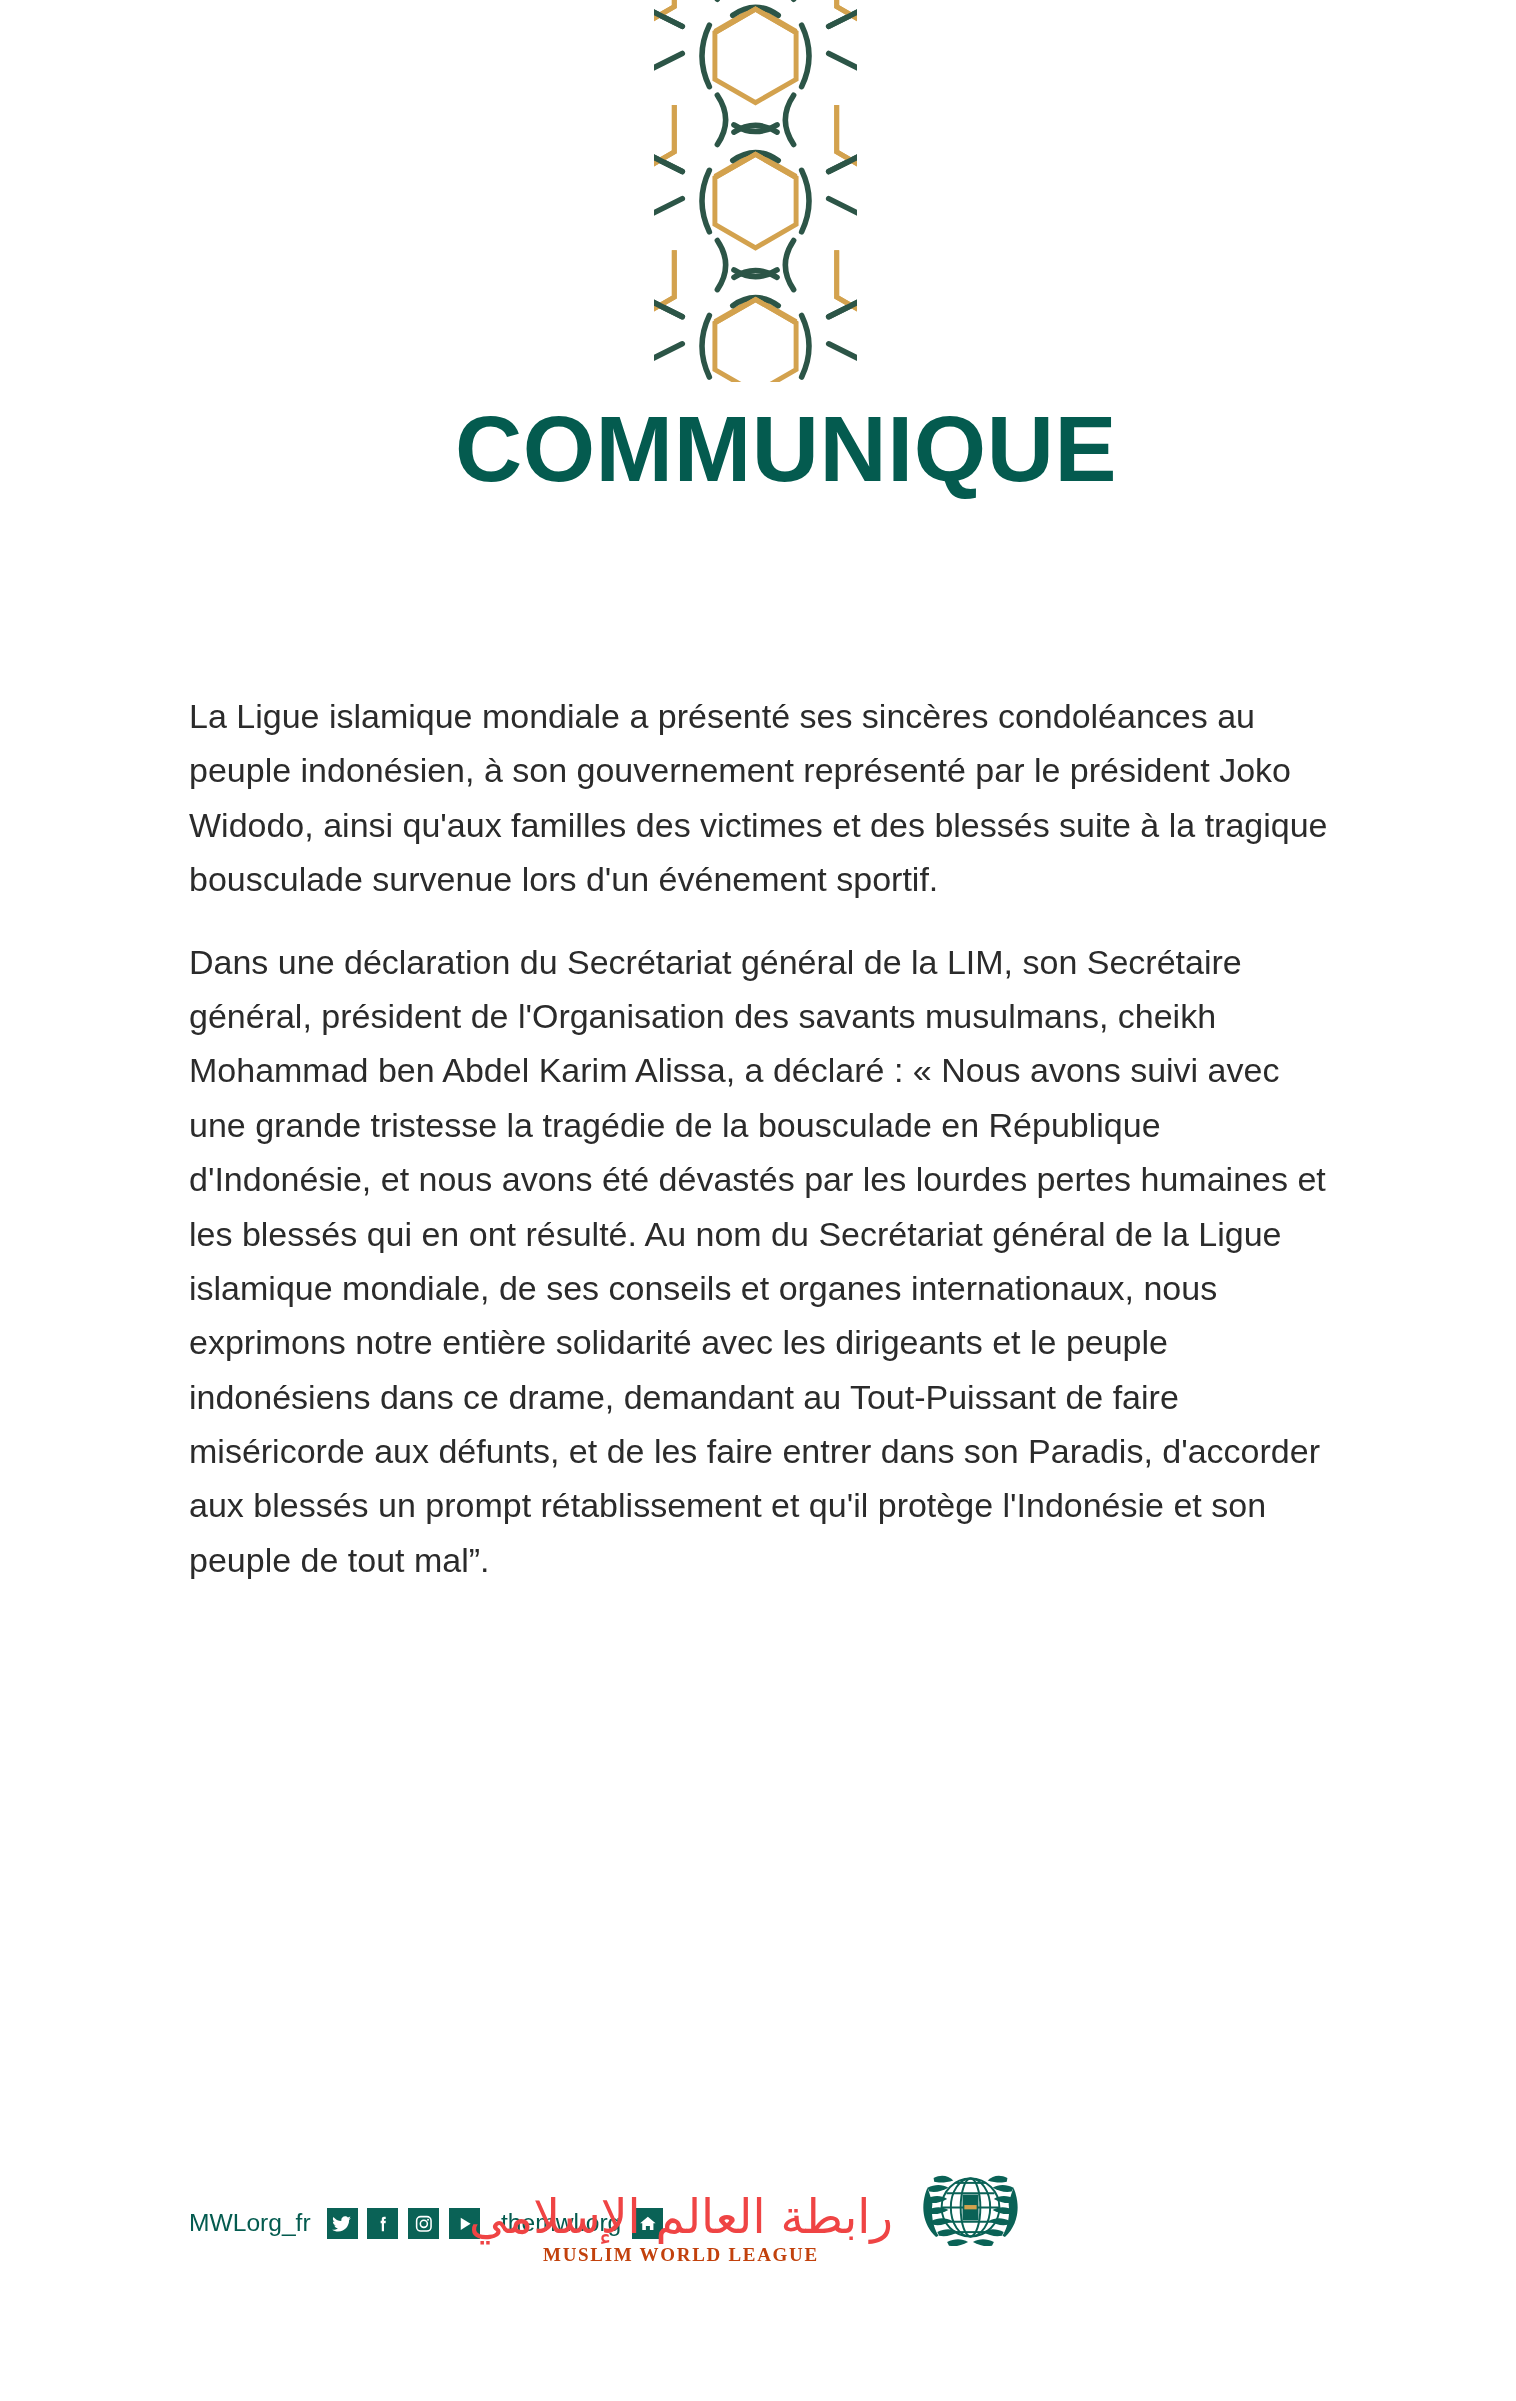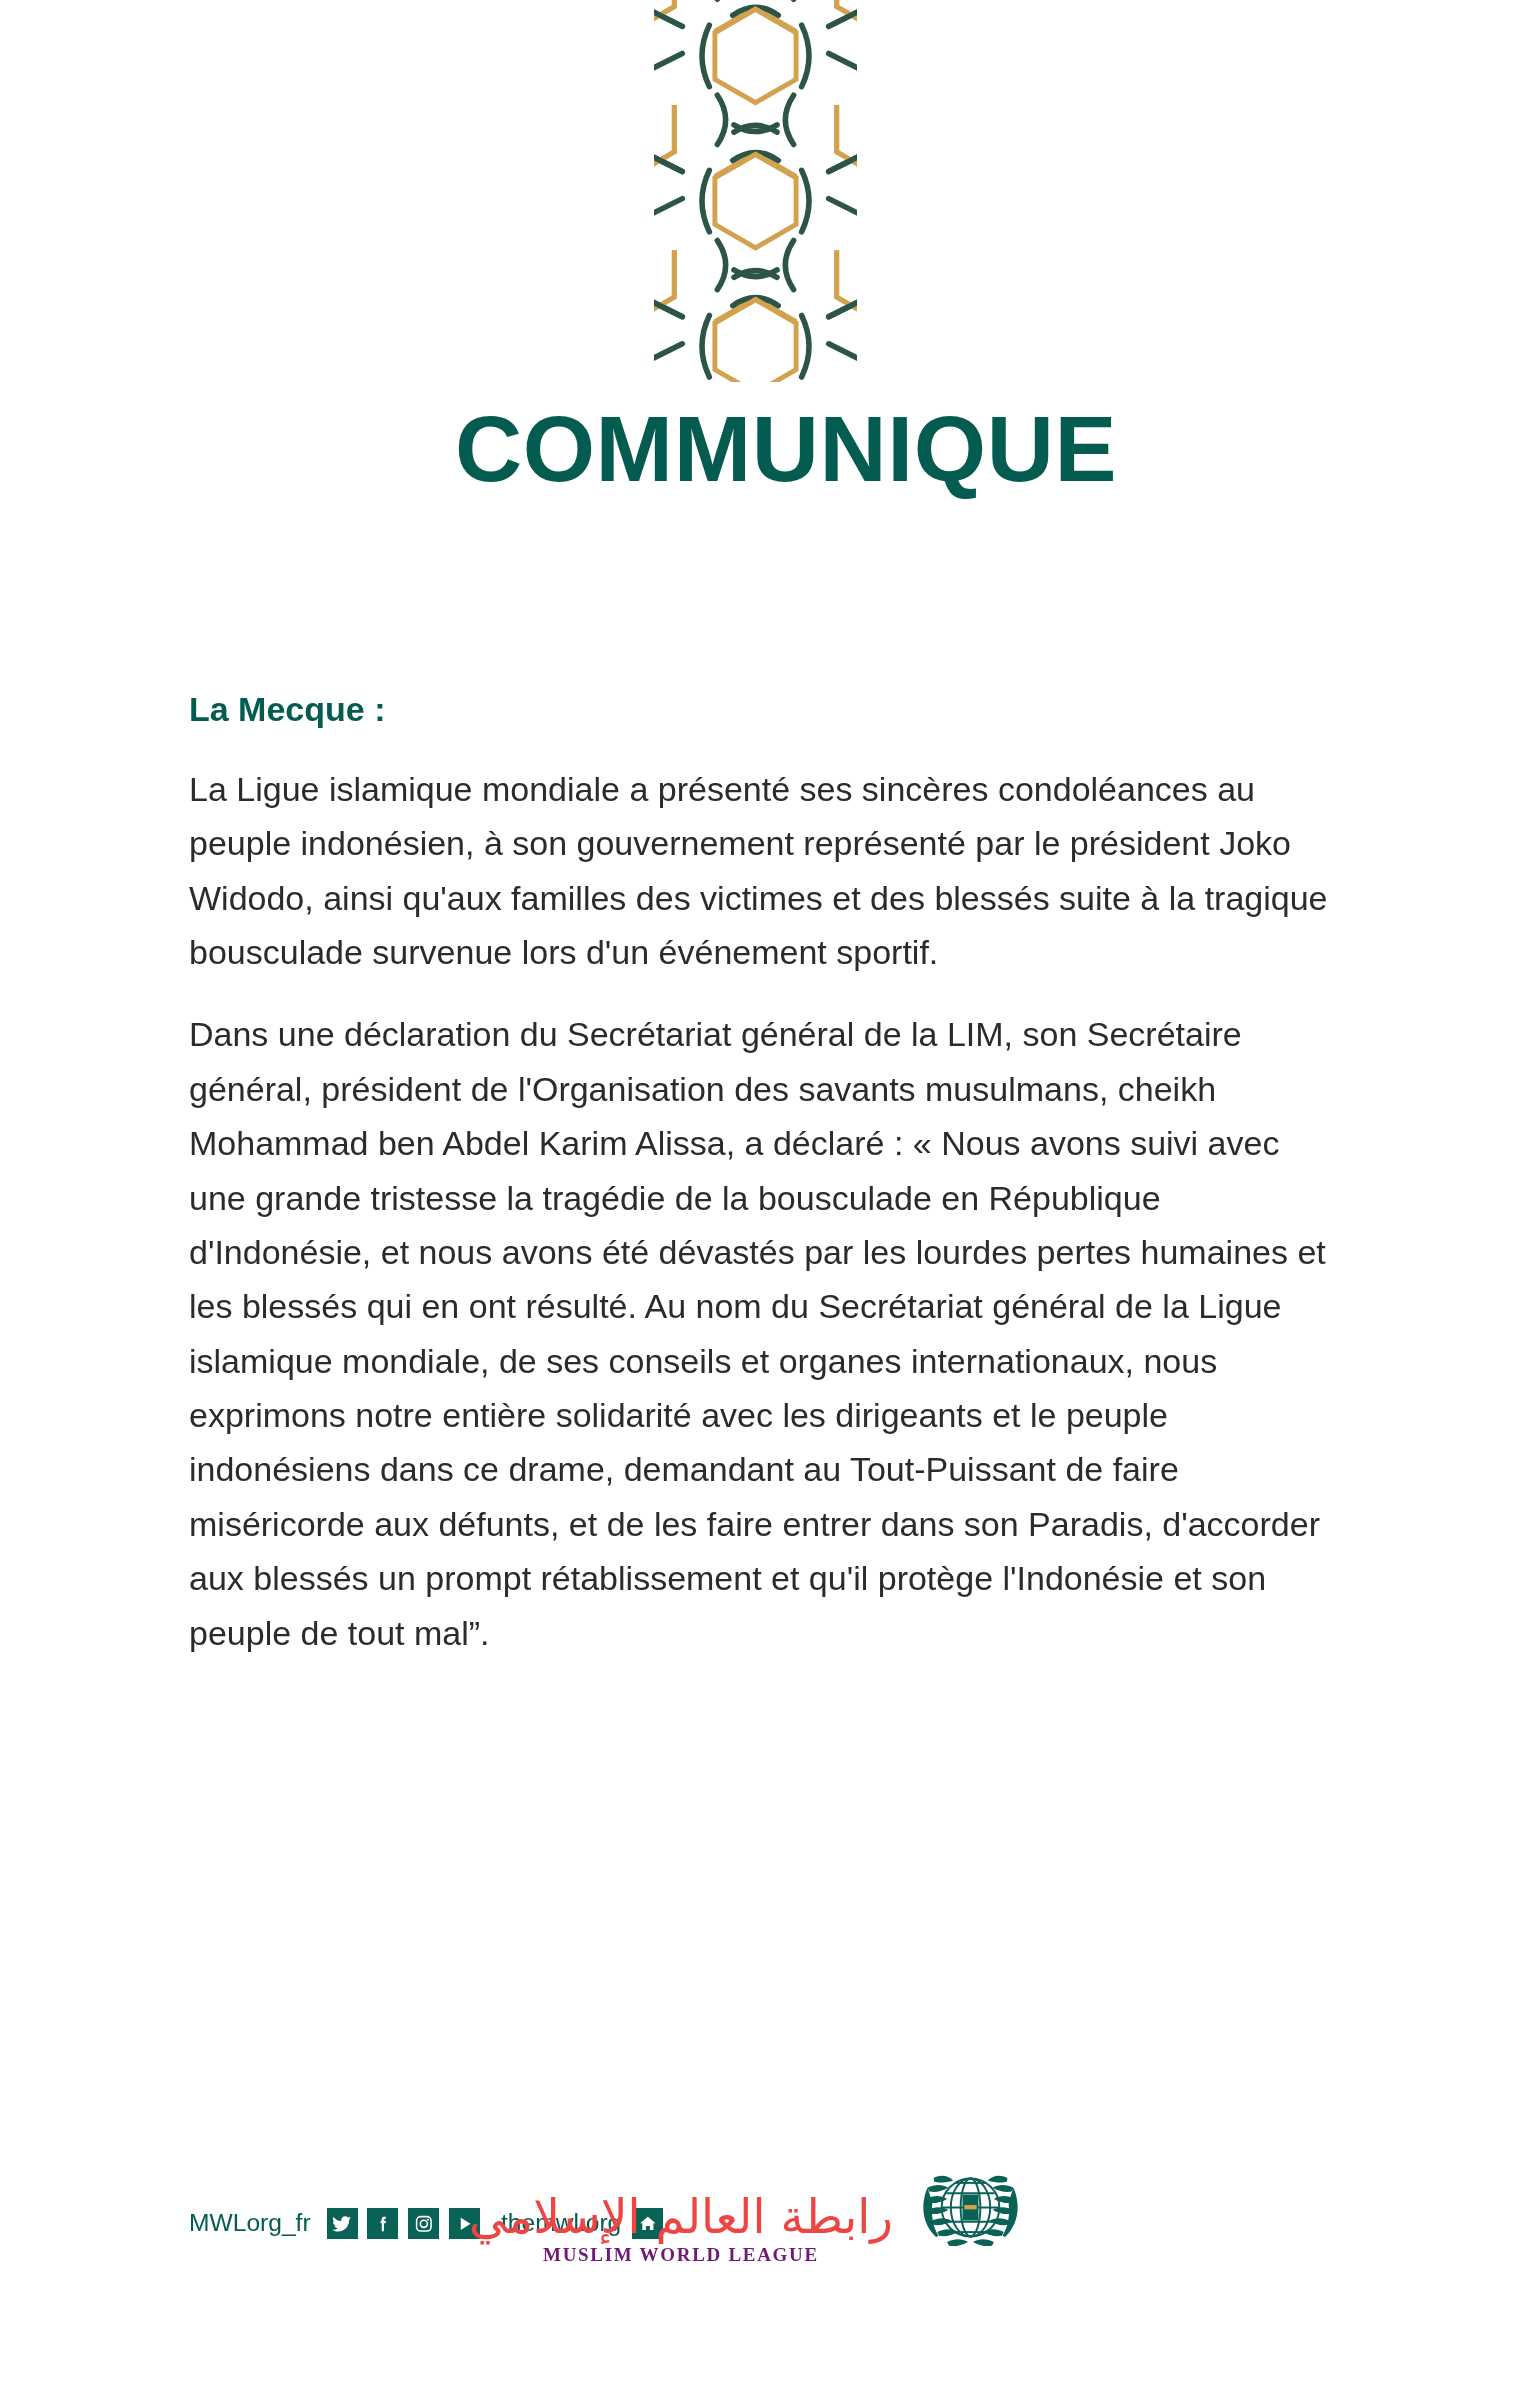--- a/index.html
+++ b/index.html
@@ -129,21 +129,21 @@
   #logo-arabic {
     color: #ef4444;
     font-size: 47px;
     line-height: 1.18;
     direction: rtl;
     white-space: nowrap;
     font-family: "DejaVu Sans", sans-serif;
     margin-top: 40px;
   }
   #logo-latin {
-    color: #701a75;
+    color: #c2410c;
     font-family: "Liberation Serif", serif;
     font-weight: 700;
     font-size: 19px;
     letter-spacing: 1.7px;
     white-space: nowrap;
     margin-top: 0;
     text-align: center;
   }
   #logo-emblem { width: 123px; height: 123px; flex: none; }
   #logo-emblem svg { display: block; width: 123px; height: 123px; }
@@ -190,21 +190,20 @@
       <use href="#tile" y="0"></use>
       <use href="#tile" y="236"></use>
       <use href="#tile" y="472"></use>
     </g>
   </svg>
 </div>
 
 <div id="page-title">COMMUNIQUE</div>
 
 <div id="article">
-  <p id="dateline">La Mecque :</p>
   <p class="para">La Ligue islamique mondiale a présenté ses sincères condoléances au peuple indonésien, à son gouvernement représenté par le président Joko Widodo, ainsi qu'aux familles des victimes et des blessés suite à la tragique bousculade survenue lors d'un événement sportif.</p>
   <p class="para">Dans une déclaration du Secrétariat général de la LIM, son Secrétaire général, président de l'Organisation des savants musulmans, cheikh Mohammad ben Abdel Karim Alissa, a déclaré : « Nous avons suivi avec une grande tristesse la tragédie de la bousculade en République d'Indonésie, et nous avons été dévastés par les lourdes pertes humaines et les blessés qui en ont résulté. Au nom du Secrétariat général de la Ligue islamique mondiale, de ses conseils et organes internationaux, nous exprimons notre entière solidarité avec les dirigeants et le peuple indonésiens dans ce drame, demandant au Tout-Puissant de faire miséricorde aux défunts, et de les faire entrer dans son Paradis, d'accorder aux blessés un prompt rétablissement et qu'il protège l'Indonésie et son peuple de tout mal”.</p>
 </div>
 
 <div id="footer">
 
   <div id="social-strip">
     <span class="handle-text">MWLorg_fr</span>
 
     <span class="sq-icon" id="twitter-square">

